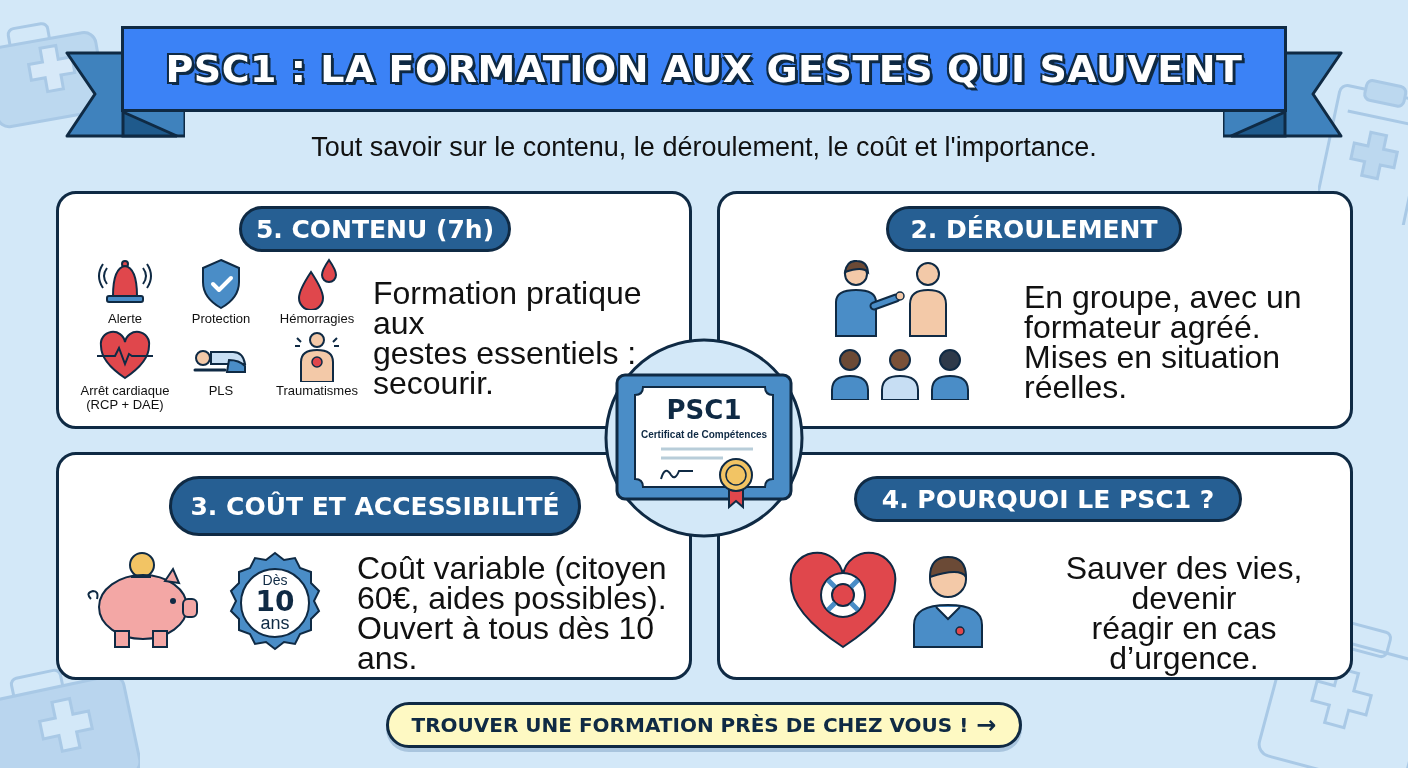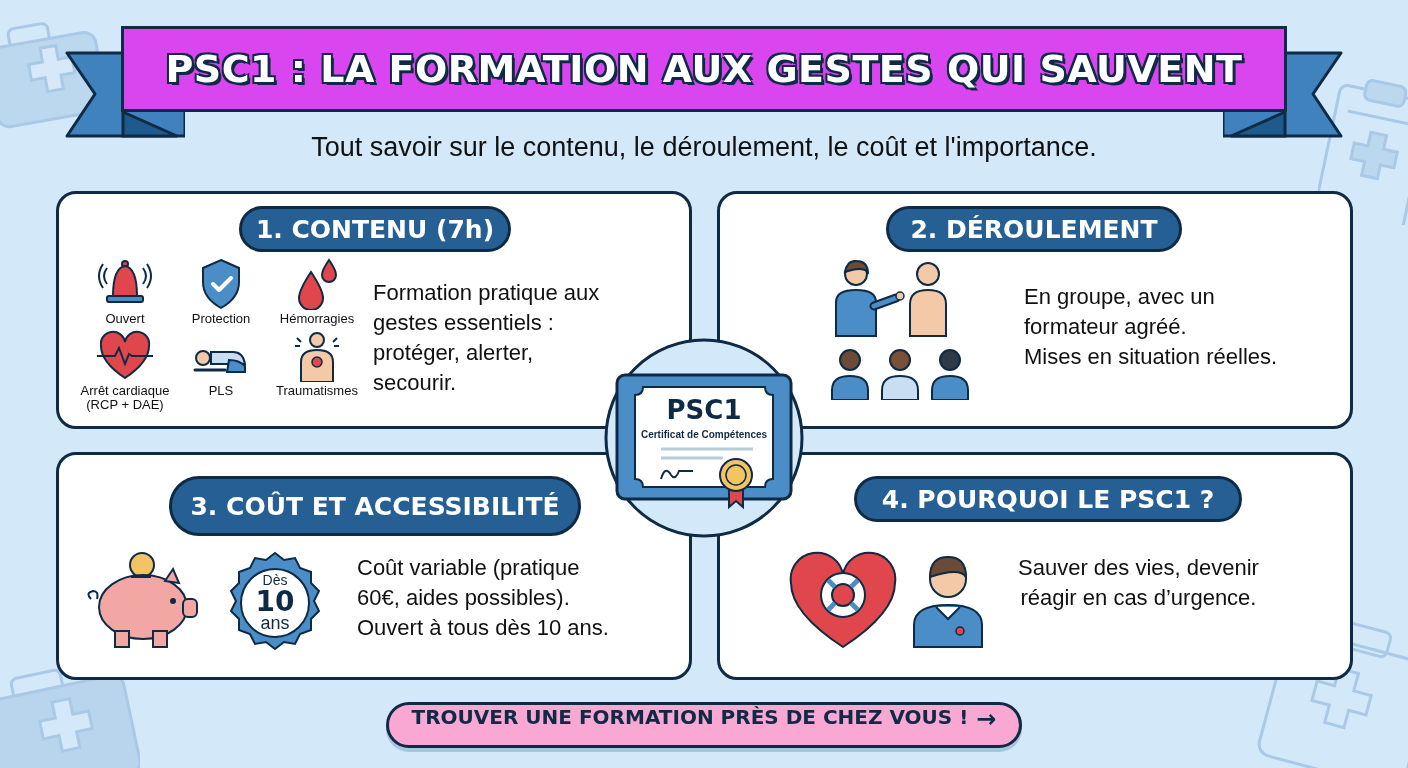--- a/index.html
+++ b/index.html
@@ -8,21 +8,21 @@
     background: #d3e8f8;
     font-family: "Liberation Sans", "DejaVu Sans", sans-serif;
     position: relative;
     color: #111;
   }
   .bg-deco { position: absolute; pointer-events: none; }
   
   .ribbon-wrap { position: absolute; left: 65px; top: 26px; width: 1278px; height: 115px; }
   .ribbon-main {
     position: absolute; left: 56px; top: 0; width: 1166px; height: 86px;
-    background: #d946ef; border: 3px solid #0f2a44;
+    background: #3b82f6; border: 3px solid #0f2a44;
     display: flex; align-items: center; justify-content: center;
     z-index: 2;
   }
   .ribbon-title {
     font-family: "DejaVu Sans", sans-serif;
     font-weight: 900; font-size: 38px; color: #fff; letter-spacing: 0.5px;
     text-shadow: 2px 2px 0 #0f2a44, -2px -2px 0 #0f2a44, 2px -2px 0 #0f2a44, -2px 2px 0 #0f2a44, 3px 3px 0 #0f2a44;
     white-space: nowrap;
   }
   .subtitle {
@@ -34,34 +34,34 @@
     position: absolute; background: #fff; border: 3px solid #0f2a44;
     border-radius: 20px;
   }
   .pill {
     position: absolute; background: #265f93; border: 3px solid #0f2a44;
     border-radius: 30px; color: #fff; font-weight: 700;
     font-family: "DejaVu Sans", sans-serif; font-size: 25px;
     display: flex; align-items: center; justify-content: center; white-space: nowrap;
   }
   .card-text {
-    position: absolute; font-size: 22px; line-height: 30px; color: #111;
+    position: absolute; font-size: 32px; line-height: 30px; color: #111;
   }
   .icon-grid {
     position: absolute; left: 18px; top: 64px; width: 290px;
     display: grid; grid-template-columns: repeat(3, 96px); grid-row-gap: 4px;
   }
   .icon-cell { display: flex; flex-direction: column; align-items: center; text-align: center; }
   .icon-cell svg { width: 60px; height: 52px; }
   .icon-label { font-size: 13px; line-height: 14px; color: #111; margin-top: 2px; }
   .cta {
     position: absolute; left: 386px; top: 702px; width: 636px; height: 46px;
-    background: #f9a8d4; border: 3px solid #0f2a44; border-radius: 24px;
+    background: #fef9c3; border: 3px solid #0f2a44; border-radius: 24px;
     box-shadow: 0 4px 0 #a9c5de;
-    display: flex; align-items: flex-start; justify-content: center;
+    display: flex; align-items: center; justify-content: center;
     font-family: "DejaVu Sans", sans-serif; font-weight: 700; font-size: 20px; color: #0f2a44;
     cursor: pointer;
   }
   .cta-arrow { margin-left: 8px; font-size: 24px; }
   .center-medal { position: absolute; left: 603px; top: 337px; width: 202px; height: 202px; }
 </style>
 </head>
 <body>
 
 <svg class="bg-deco" style="left:0;top:10px" width="110" height="120" viewBox="0 0 110 120">
@@ -103,30 +103,30 @@
     <polygon points="118,5 0,5 0,88 118,88 90,46" fill="#3f82bd" stroke="#0f2a44" stroke-width="3" stroke-linejoin="round"></polygon>
     <polygon points="62,64 8,88 62,88" fill="#1f5a8c" stroke="#0f2a44" stroke-width="3"></polygon>
   </svg>
   <div class="ribbon-main">
     <span class="ribbon-title">PSC1 : LA FORMATION AUX GESTES QUI SAUVENT</span>
   </div>
 </div>
 <div class="subtitle">Tout savoir sur le contenu, le déroulement, le coût et l'importance.</div>
 
 <div class="card" style="left:56px;top:191px;width:636px;height:238px;">
-  <div class="pill" style="left:180px;top:12px;width:272px;height:46px;">1. CONTENU (7h)</div>
+  <div class="pill" style="left:180px;top:12px;width:272px;height:46px;">5. CONTENU (7h)</div>
   <div class="icon-grid">
     <div class="icon-cell">
       <svg viewBox="0 0 60 52">
         <path d="M12 10 q-6 8 0 16 M48 10 q6 8 0 16 M8 6 q-8 12 0 24 M52 6 q8 12 0 24" stroke="#0f2a44" stroke-width="2" fill="none"></path>
         <circle cx="30" cy="6" r="3" fill="#e0474c" stroke="#0f2a44" stroke-width="2"></circle>
         <path d="M18 38 q0 -28 12 -30 q12 2 12 30 z" fill="#e0474c" stroke="#0f2a44" stroke-width="2"></path>
         <rect x="12" y="38" width="36" height="6" rx="2" fill="#4a8dc7" stroke="#0f2a44" stroke-width="2"></rect>
       </svg>
-      <span class="icon-label">Ouvert</span>
+      <span class="icon-label">Alerte</span>
     </div>
     <div class="icon-cell">
       <svg viewBox="0 0 60 52">
         <path d="M30 2 l18 8 v14 q0 16 -18 26 q-18 -10 -18 -26 v-14z" fill="#4a8dc7" stroke="#0f2a44" stroke-width="2"></path>
         <path d="M22 26 l6 6 l12 -12" stroke="#fff" stroke-width="4" fill="none" stroke-linecap="round" stroke-linejoin="round"></path>
       </svg>
       <span class="icon-label">Protection</span>
     </div>
     <div class="icon-cell">
       <svg viewBox="0 0 60 52">
@@ -158,21 +158,20 @@
         <path d="M14 52 v-20 q0 -12 16 -12 q16 0 16 12 v20z" fill="#f3c9a8" stroke="#0f2a44" stroke-width="2"></path>
         <circle cx="30" cy="32" r="5" fill="#e0474c" stroke="#0f2a44" stroke-width="1.5"></circle>
         <path d="M10 8 l4 4 M8 16 l5 0 M50 8 l-4 4 M52 16 l-5 0" stroke="#0f2a44" stroke-width="2"></path>
       </svg>
       <span class="icon-label">Traumatismes</span>
     </div>
   </div>
   <div class="card-text" style="left:314px;top:84px;">
     <div>Formation pratique aux</div>
     <div>gestes essentiels :</div>
-    <div>protéger, alerter,</div>
     <div>secourir.</div>
   </div>
 </div>
 
 <div class="card" style="left:717px;top:191px;width:636px;height:238px;">
   <div class="pill" style="left:166px;top:12px;width:296px;height:46px;">2. DÉROULEMENT</div>
   <svg style="position:absolute;left:108px;top:66px" width="150" height="140" viewBox="0 0 150 140">
 
     <circle cx="28" cy="14" r="11" fill="#f3c9a8" stroke="#0f2a44" stroke-width="2"></circle>
     <path d="M17 12 q2 -12 12 -11 q10 0 11 11 q-6 -6 -23 0z" fill="#6b4a36" stroke="#0f2a44" stroke-width="2"></path>
@@ -216,21 +215,21 @@
       <path d="M52 2 l9 7 l11 -2 l5 10 l11 4 l0 11 l8 8 l-5 10 l5 10 l-8 8 l0 11 l-11 4 l-5 10 l-11 -2 l-9 7 l-9 -7 l-11 2 l-5 -10 l-11 -4 l0 -11 l-8 -8 l5 -10 l-5 -10 l8 -8 l0 -11 l11 -4 l5 -10 l11 2z" fill="#4a8dc7" stroke="#0f2a44" stroke-width="2"></path>
       <circle cx="52" cy="52" r="34" fill="#fff" stroke="#0f2a44" stroke-width="2"></circle>
     </svg>
     <div style="position:absolute;left:0;top:22px;width:104px;text-align:center;color:#0f2a44;">
       <div style="font-size:14px;line-height:15px;">Dès</div>
       <div style="font-size:28px;line-height:28px;font-weight:700;font-family:'DejaVu Sans',sans-serif;">10</div>
       <div style="font-size:18px;line-height:15px;">ans</div>
     </div>
   </div>
   <div class="card-text" style="left:298px;top:98px;">
-    <div>Coût variable (pratique</div>
+    <div>Coût variable (citoyen</div>
     <div>60€, aides possibles).</div>
     <div>Ouvert à tous dès 10 ans.</div>
   </div>
 </div>
 
 <div class="card" style="left:717px;top:452px;width:636px;height:228px;">
   <div class="pill" style="left:134px;top:21px;width:388px;height:46px;">4. POURQUOI LE PSC1 ?</div>
   <svg style="position:absolute;left:68px;top:96px" width="110" height="100" viewBox="0 0 110 100">
     <path d="M55 96 q-52 -34 -52 -64 a24 24 0 0 1 52 -8 a24 24 0 0 1 52 8 q0 30 -52 64z" fill="#e0474c" stroke="#0f2a44" stroke-width="2"></path>
     <circle cx="55" cy="44" r="22" fill="#fff" stroke="#0f2a44" stroke-width="2"></circle>

